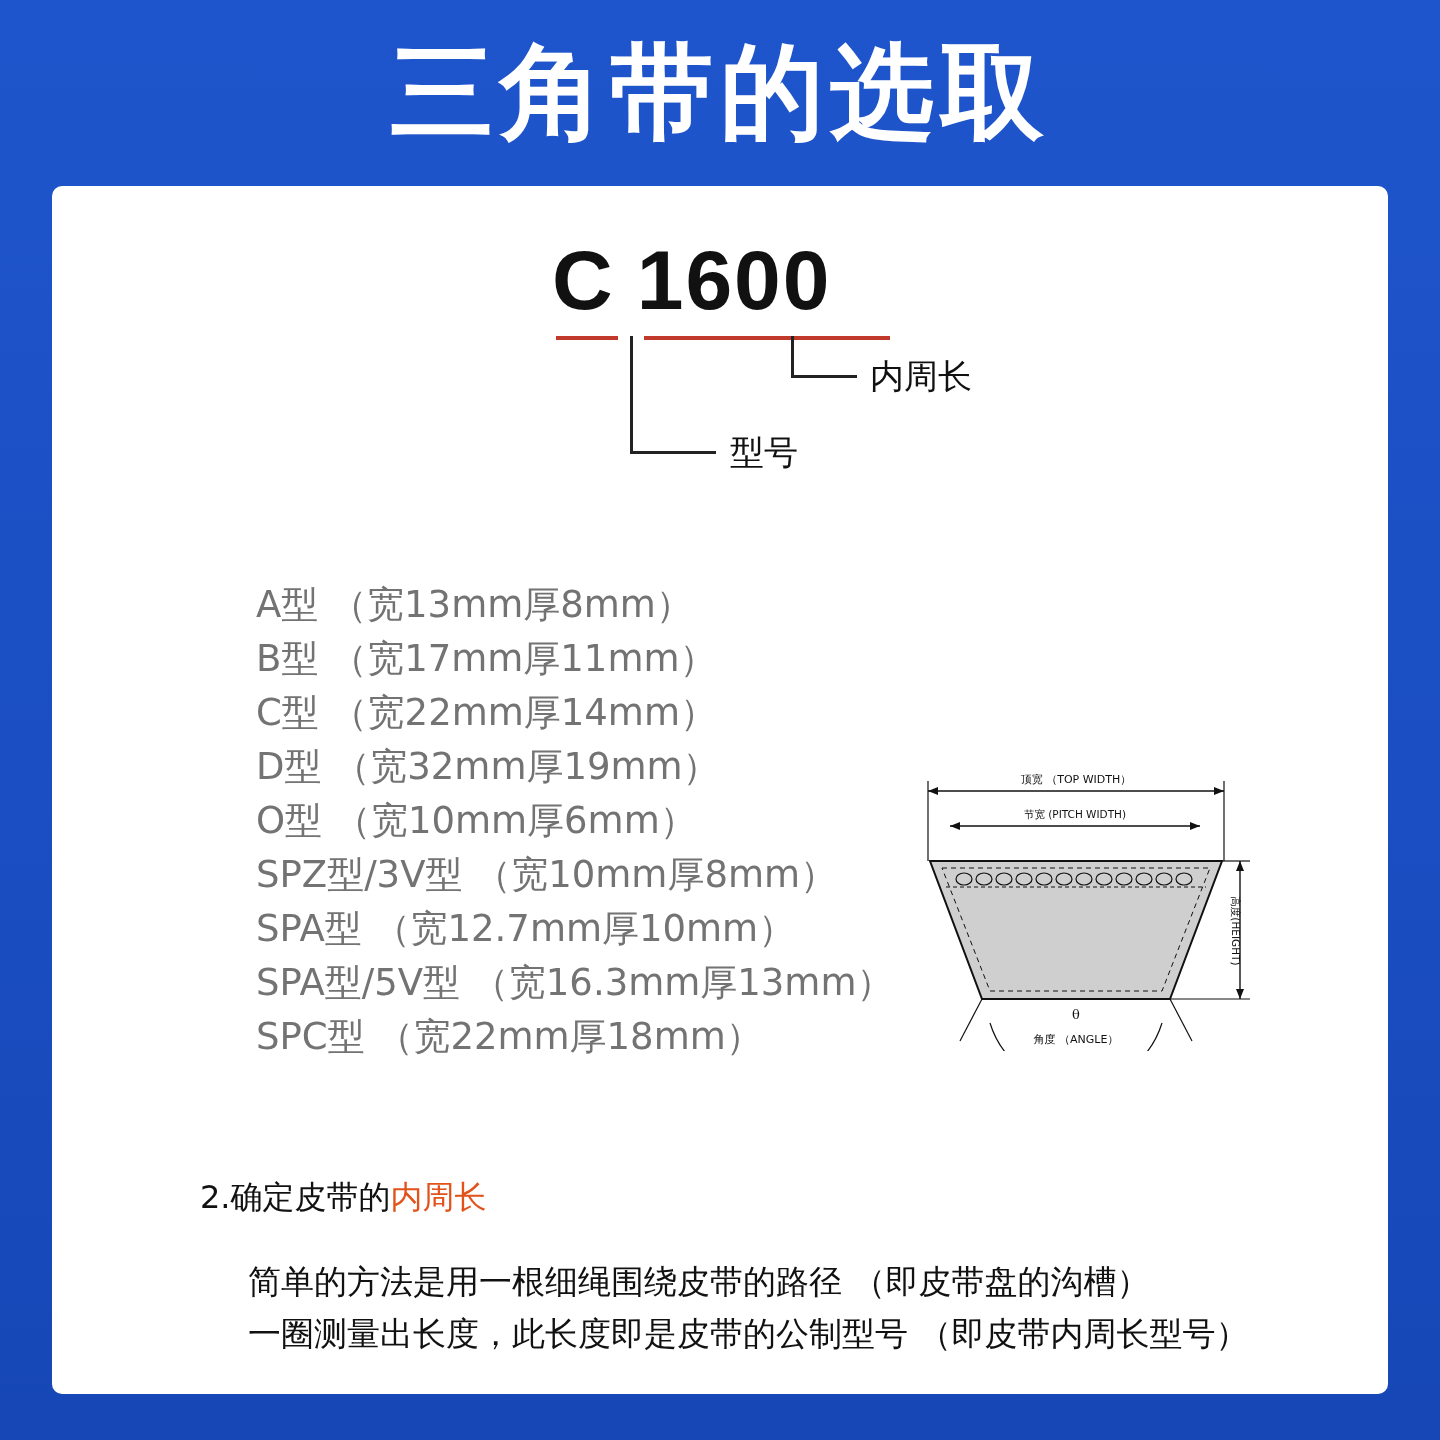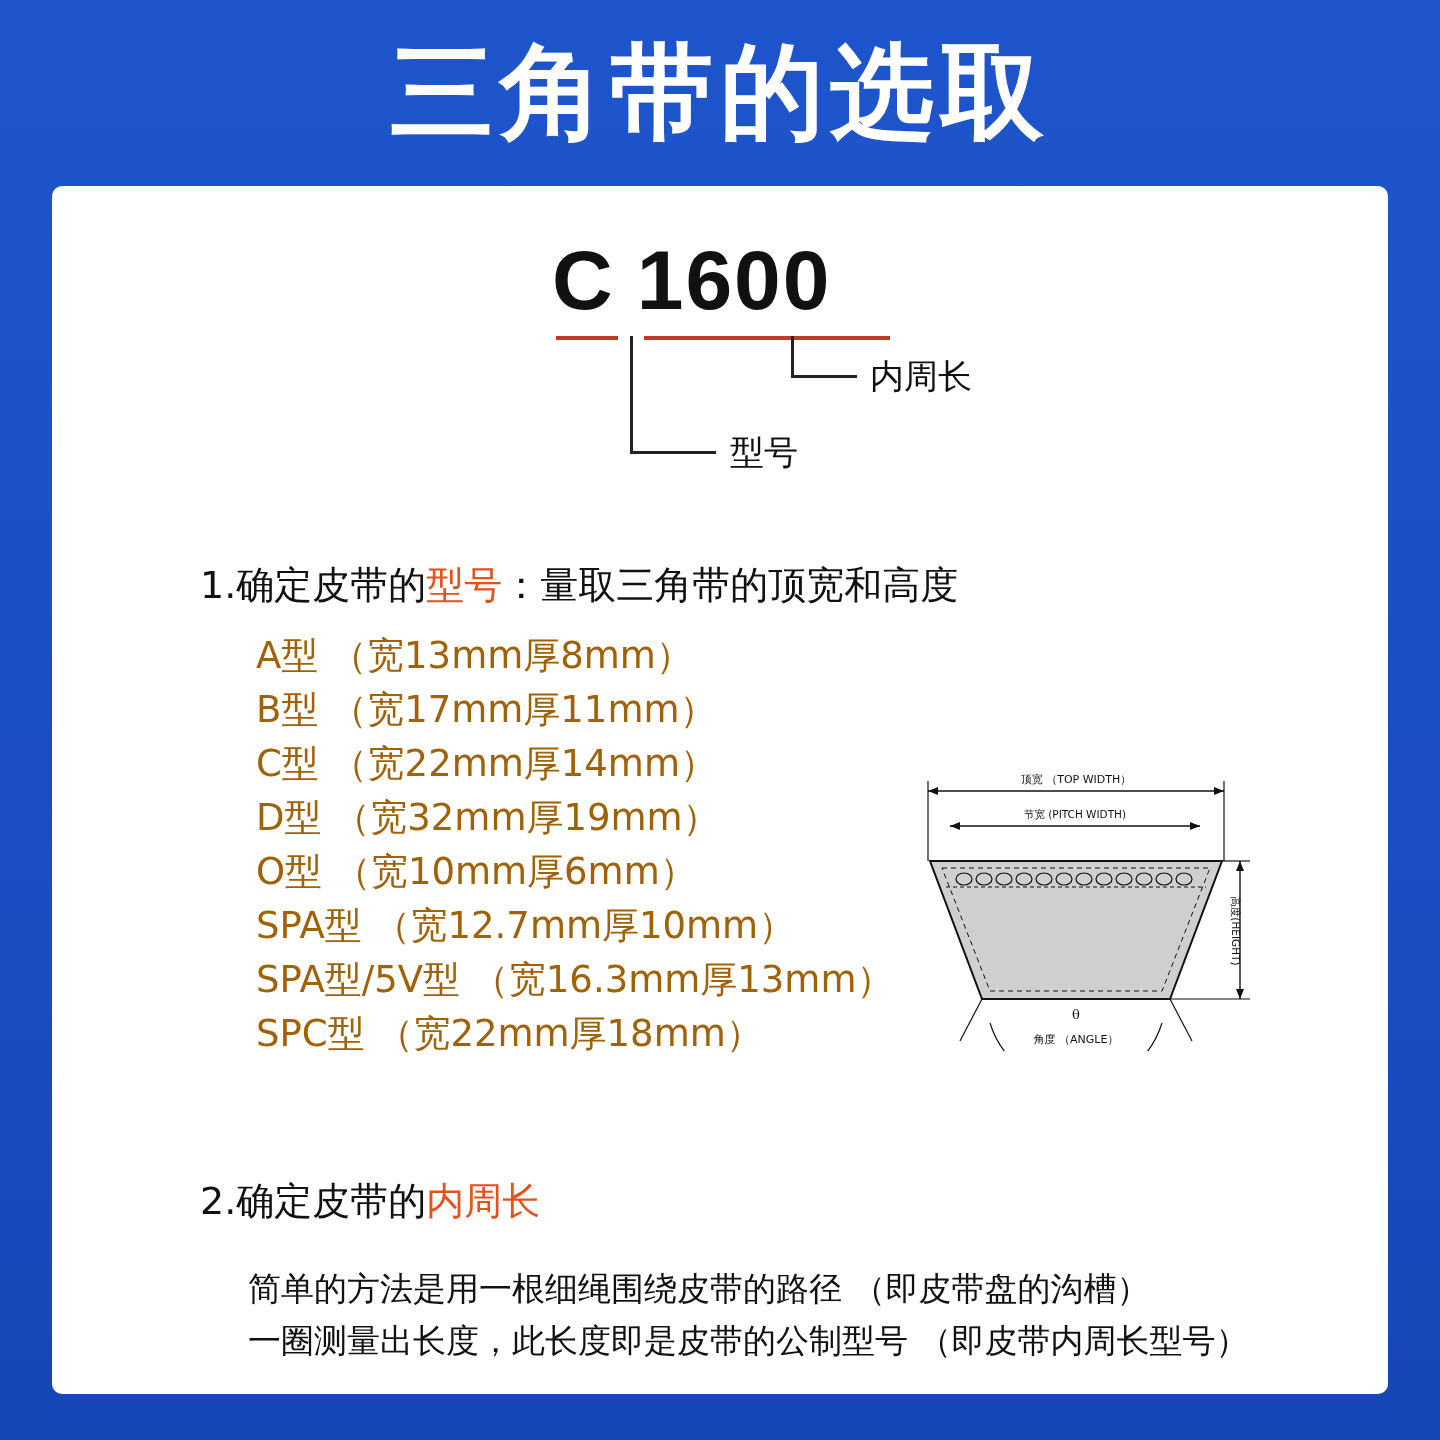--- a/index.html
+++ b/index.html
@@ -107,35 +107,35 @@
     font-family: "DejaVu Sans", "Liberation Sans", sans-serif;
     white-space: nowrap;
   }
   .hl { color: #e2521b; }
   .type-list {
     margin-top: 18px;
     padding-left: 56px;
   }
   .type-row {
     font-size: 37px;
-    color: #a16207;
+    color: #737373;
     line-height: 54px;
     font-family: "DejaVu Sans", "Liberation Sans", sans-serif;
     white-space: nowrap;
   }
 
   
   .step2 {
     position: absolute;
     left: 148px;
     top: 990px;
     width: 1160px;
   }
   .step2-head {
-    font-size: 38px;
+    font-size: 32px;
     color: #111111;
     font-family: "DejaVu Sans", "Liberation Sans", sans-serif;
     white-space: nowrap;
   }
   .step2-body {
     margin-top: 36px;
     padding-left: 48px;
   }
   .step2-line {
     font-size: 33px;
@@ -175,29 +175,27 @@
       <div class="leader len-v"></div>
       <div class="leader len-h"></div>
       <div class="leader-label len">内周长</div>
 
       <div class="leader type-v"></div>
       <div class="leader type-h"></div>
       <div class="leader-label type">型号</div>
     </div>
 
     <div class="step1">
-      <div class="step1-head">
-        <span>1.</span><span>确定皮带的</span><span class="hl">型号</span><span>：量取三角带的顶宽和高度</span>
-      </div>
       <div class="type-list">
         <div class="type-row">A型 （宽13mm厚8mm）</div>
         <div class="type-row">B型 （宽17mm厚11mm）</div>
         <div class="type-row">C型 （宽22mm厚14mm）</div>
         <div class="type-row">D型 （宽32mm厚19mm）</div>
         <div class="type-row">O型 （宽10mm厚6mm）</div>
+        <div class="type-row">SPZ型/3V型 （宽10mm厚8mm）</div>
         <div class="type-row">SPA型 （宽12.7mm厚10mm）</div>
         <div class="type-row">SPA型/5V型 （宽16.3mm厚13mm）</div>
         <div class="type-row">SPC型 （宽22mm厚18mm）</div>
       </div>
     </div>
 
     <div class="belt-fig">
       <svg width="340" height="300" viewBox="0 0 340 300" xmlns="http://www.w3.org/2000/svg">
 
         <line x1="16" y1="40" x2="312" y2="40" stroke="#111" stroke-width="1.4"></line>

